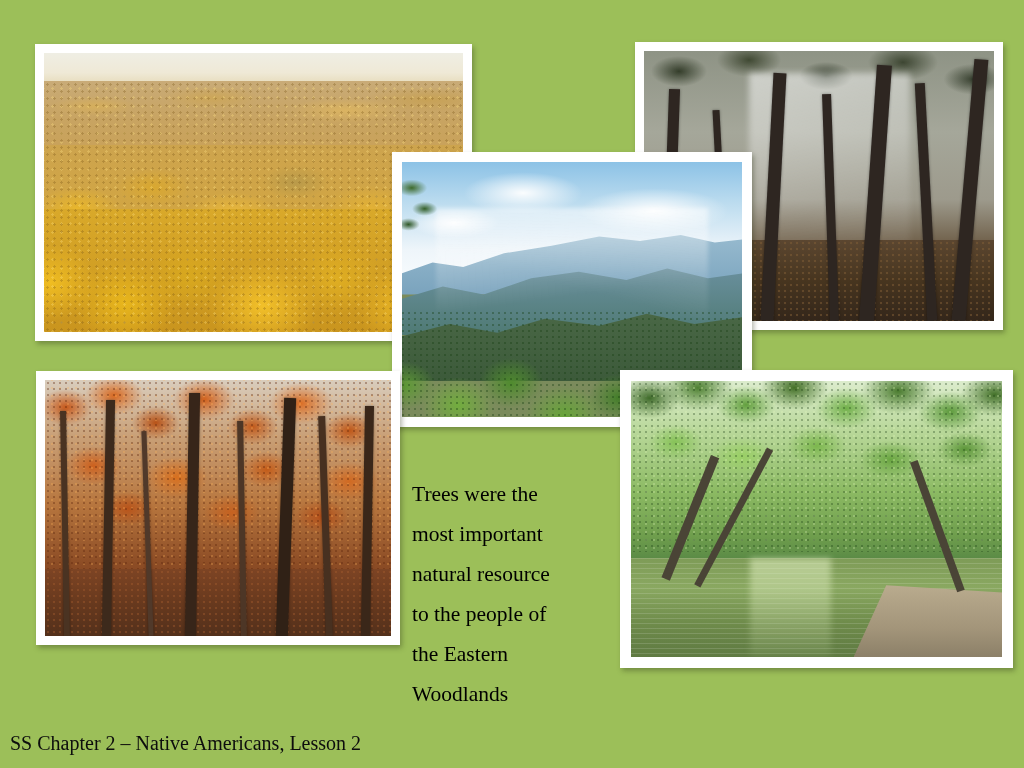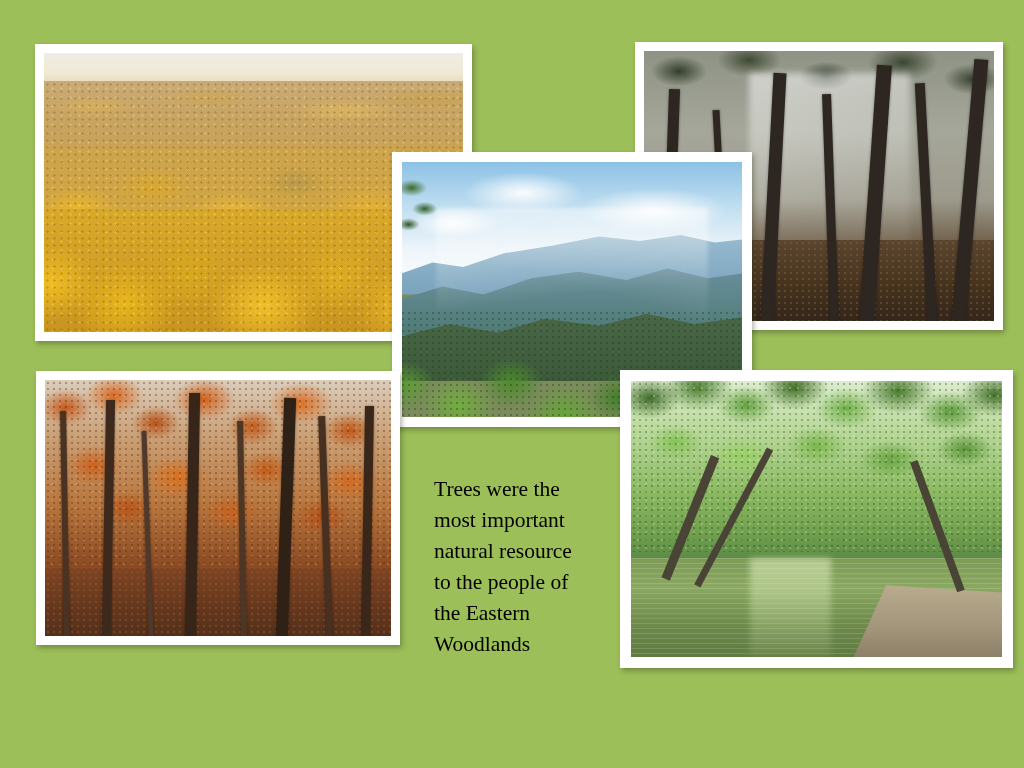--- a/index.html
+++ b/index.html
@@ -269,25 +269,25 @@
     background: linear-gradient(#b9ab8e 0%, #a3957a 60%, #8c8068 100%);
     clip-path: polygon(22% 0%, 100% 10%, 100% 100%, 0% 100%);
   }
   .river-trunk {
     position: absolute; background: #4a4436; transform-origin: bottom center;
   }
 
   
   #body-text {
     position: absolute;
-    left: 434px;
+    left: 412px;
     top: 474px;
     width: 180px;
     font-size: 21.5px;
-    line-height: 31px;
+    line-height: 40px;
     color: #000000;
     font-family: "Liberation Serif", serif;
     white-space: pre-line;
   }
 
   
   #footer-text {
     position: absolute;
     left: 10px;
     top: 730px;
@@ -372,14 +372,15 @@
     </div>
   </div>
 
   <div id="body-text">Trees were the
 most important
 natural resource
 to the people of
 the Eastern
 Woodlands</div>
 
+  <div id="footer-text">SS Chapter 2 – Native Americans, Lesson 2</div>
 
 </div>
 
 </body></html>

